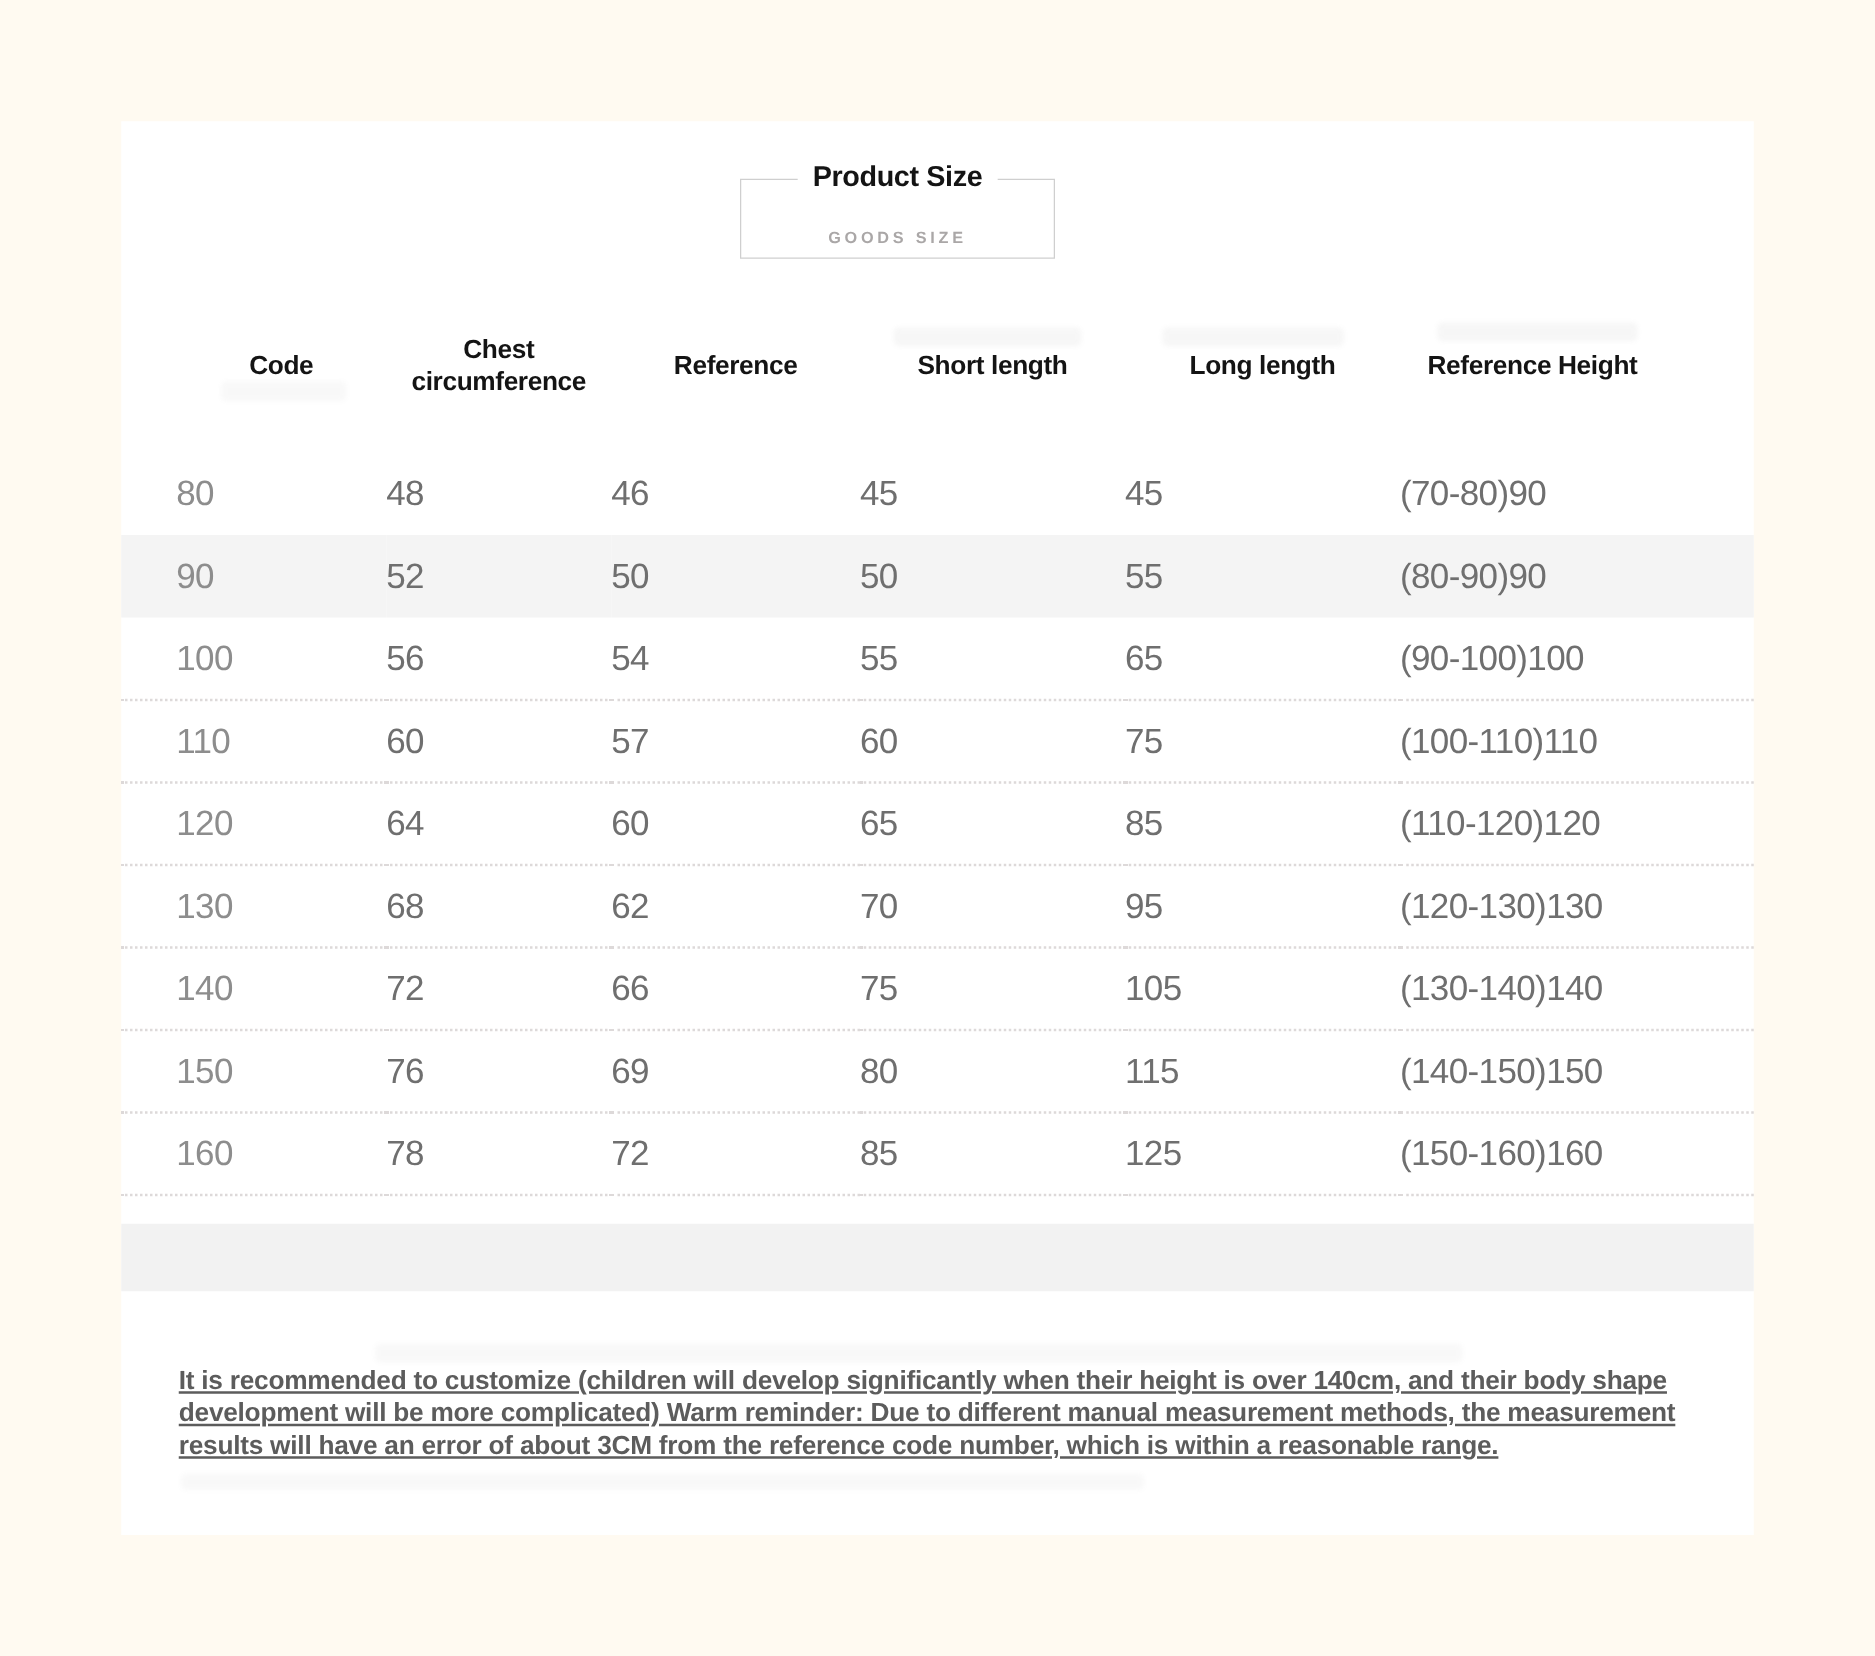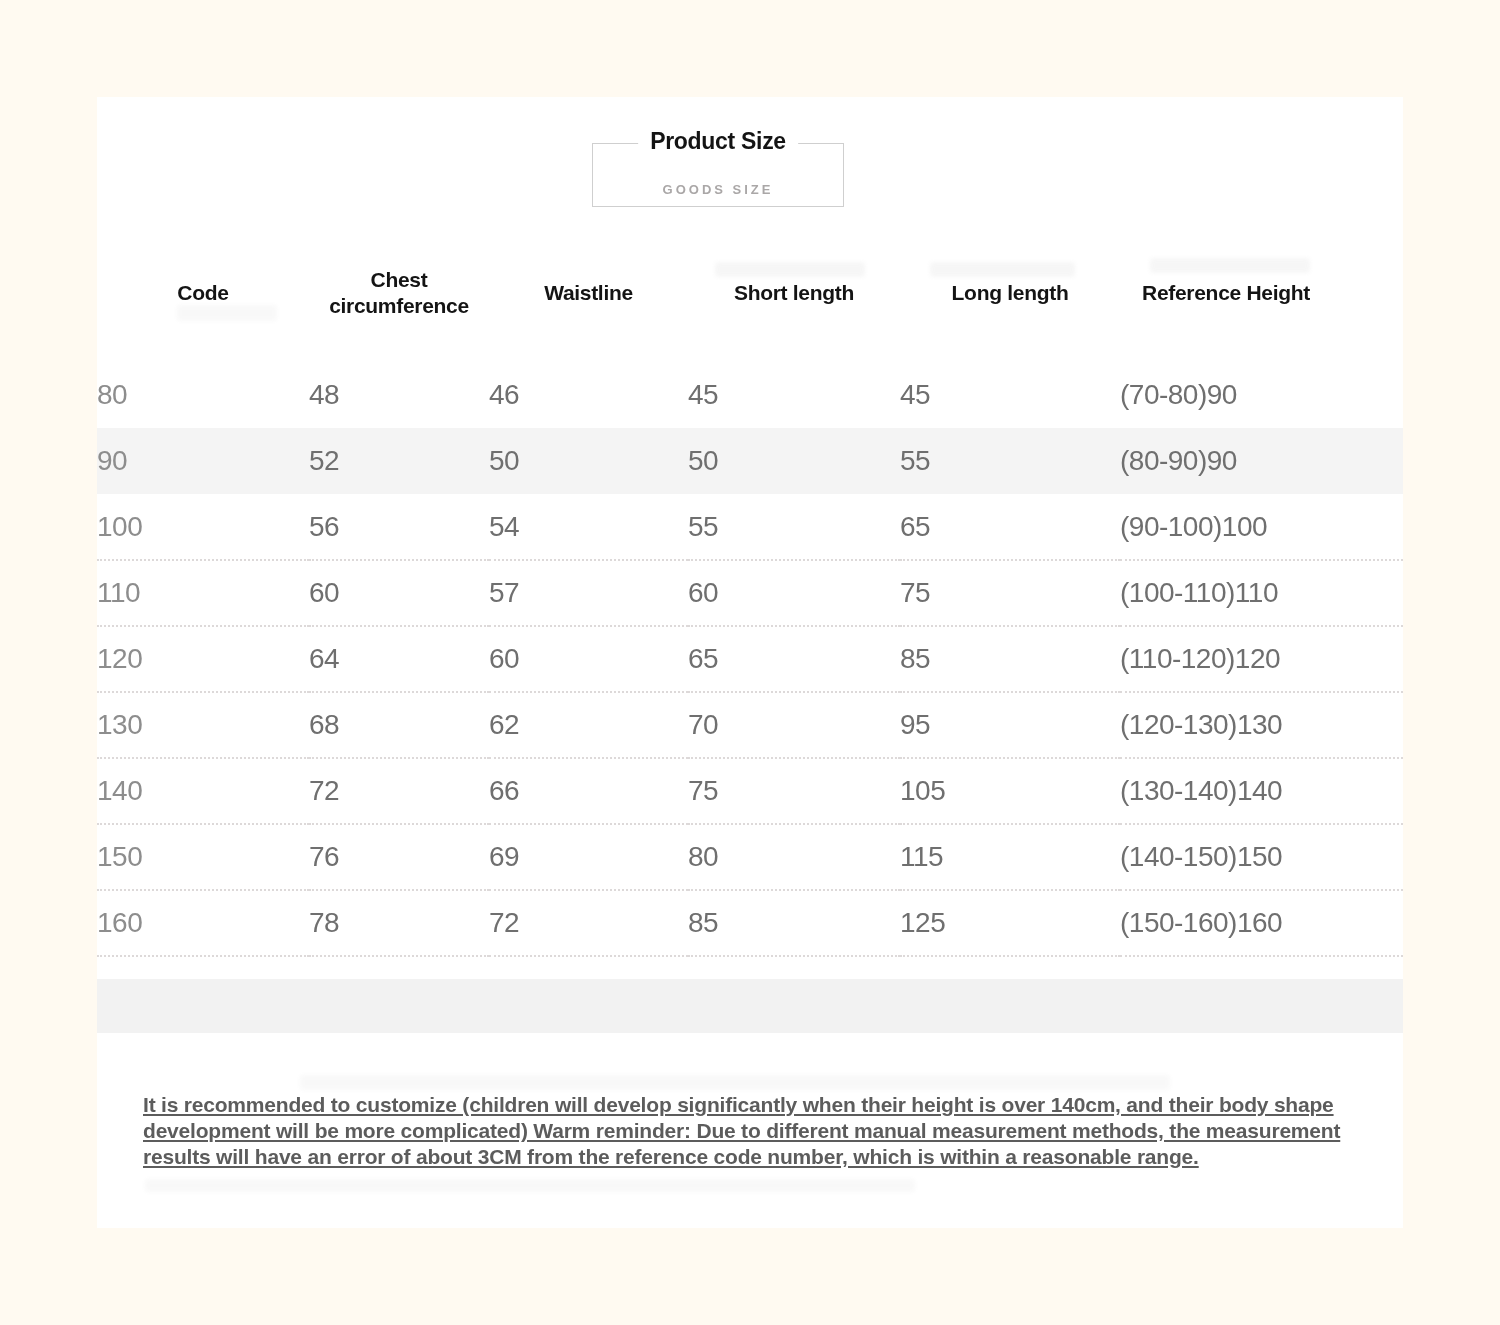--- a/index.html
+++ b/index.html
@@ -40,21 +40,21 @@
   .size-table th{
     height:115px;vertical-align:middle;padding:0 0 24px 0;
     font-size:21px;font-weight:700;color:var(--header-text);
     letter-spacing:-0.3px;text-align:center;
   }
   .size-table th .wrap2{display:inline-block;width:155px;text-align:center;line-height:1.2;}
   .size-table td{
     height:66px;text-align:left;vertical-align:middle;
     font-size:28px;color:var(--data-text);letter-spacing:-0.5px;
   }
-  .size-table td:first-child,.size-table th:first-child{}
+  .size-table td:first-child,.size-table th:first-child{padding-left:44px;}
   .size-table td:last-child,.size-table th:last-child{padding-right:71px;}
   .size-table td.code-col{color:var(--code-text);}
   .size-table tr.striped{background:var(--stripe);}
   .size-table tr.dotted td{border-bottom:2px dotted var(--dotted);}
   
   .band{position:absolute;left:0;top:882px;width:100%;height:54px;background:var(--band);}
   
   .footer-note{
     position:absolute;left:46px;top:995px;width:1228px;
     font-size:21px;line-height:26px;font-weight:700;color:var(--footer-text);
@@ -93,21 +93,21 @@
         <col style="width:180px">
         <col style="width:199px">
       <col style="width:212px">
         <col style="width:220px">
         <col style="width:283px">
     </colgroup>
     <thead>
       <tr>
         <th><span>Code</span></th>
         <th><span class="wrap2">Chest circumference</span></th>
-        <th><span>Waistline</span></th>
+        <th><span>Reference</span></th>
         <th><span>Short length</span></th>
         <th><span>Long length</span></th>
         <th><span>Reference Height</span></th>
       </tr>
     </thead>
     <tbody>
         <tr>
           <td class="code-col">80</td>
           <td>48</td>
           <td>46</td>

